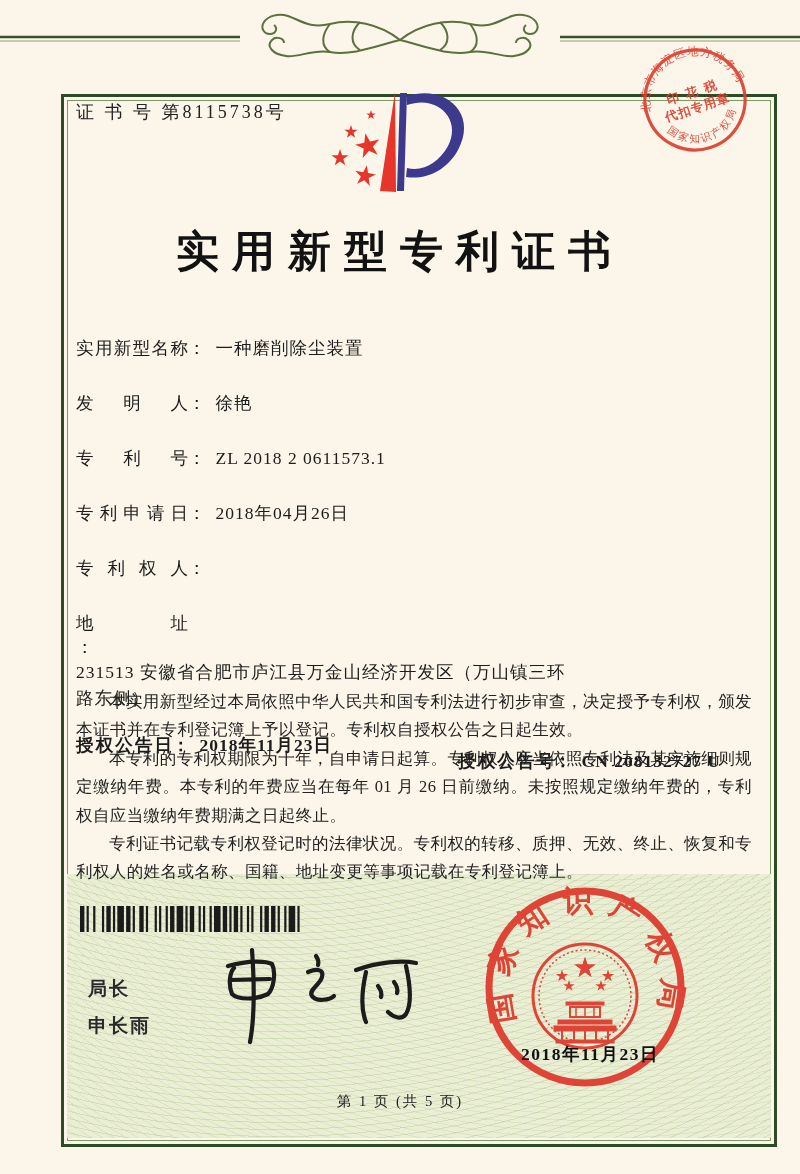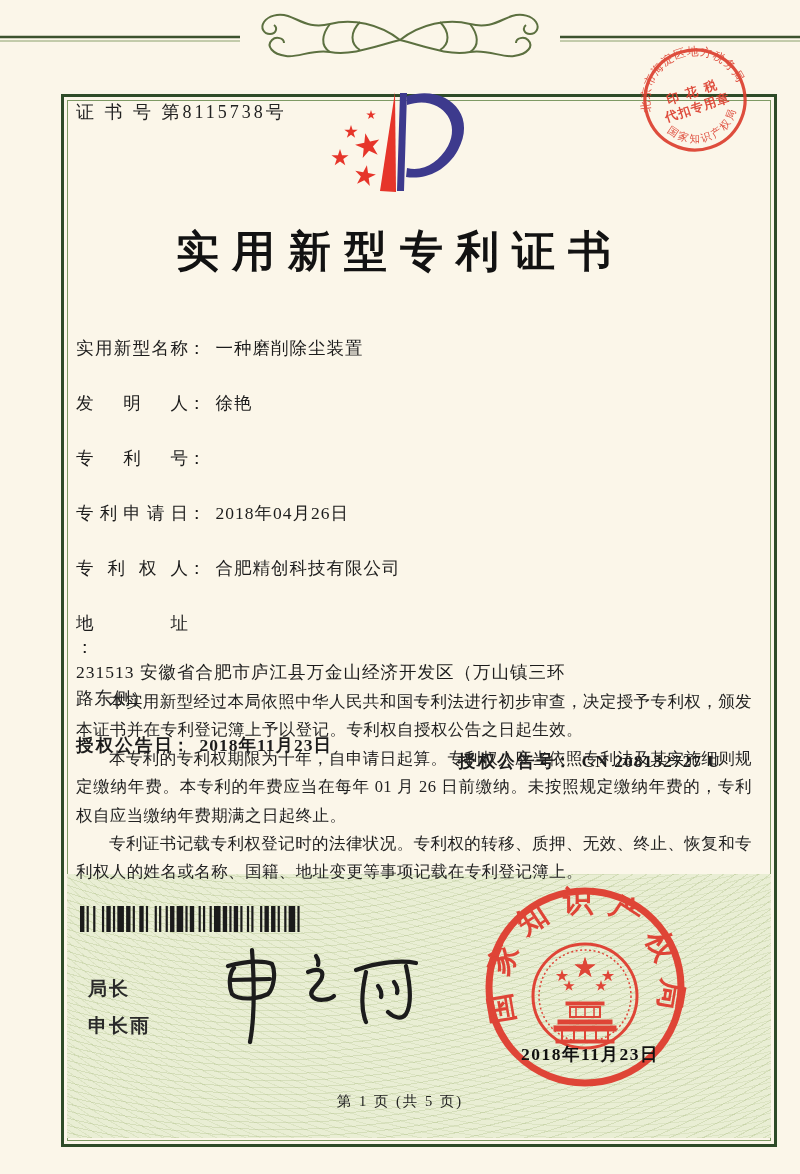--- a/index.html
+++ b/index.html
@@ -168,30 +168,30 @@
     <span class="fvalue">一种磨削除尘装置</span>
   </div>
   <div class="frow">
     <span class="flabel">发明人</span>
       <span class="fcolon">：</span>
     <span class="fvalue">徐艳</span>
   </div>
   <div class="frow">
     <span class="flabel">专利号</span>
       <span class="fcolon">：</span>
+    <span class="fvalue">ZL 2018 2 0611573.1</span>
   </div>
   <div class="frow">
     <span class="flabel">专利申请日</span>
       <span class="fcolon">：</span>
     <span class="fvalue">2018年04月26日</span>
   </div>
   <div class="frow">
     <span class="flabel">专利权人</span>
       <span class="fcolon">：</span>
-    <span class="fvalue">合肥精创科技有限公司</span>
   </div>
   <div class="frow" style="margin-bottom:22px;flex-direction:column;">
     <span class="flabel">地址</span>
       <span class="fcolon">：</span>
     <span class="fvalue addr-value">231513 安徽省合肥市庐江县万金山经济开发区（万山镇三环路东侧）</span>
   </div>
   <div class="frow double-row" style="position:relative;">
     <span class="pair">
       <span class="flabel-sm">授权公告日</span>
         <span class="fcolon">：</span>

